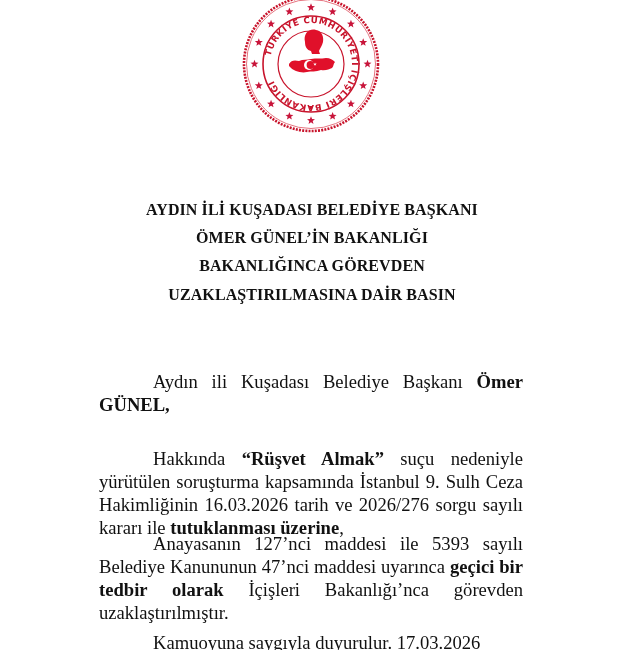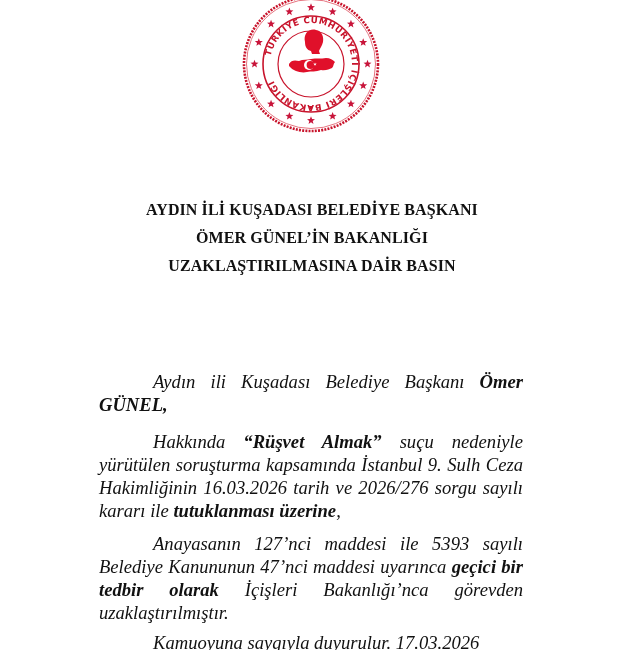--- a/index.html
+++ b/index.html
@@ -35,29 +35,28 @@
     }
     .title div { white-space: nowrap; }
     .body-text {
       position: absolute;
       left: 99px;
       width: 424px;
       font-size: 18.6px;
       line-height: 23px;
       text-align: justify;
       text-align-last: auto;
-      font-style: italic;
     }
     .body-text p {
       margin: 0;
       text-indent: 54px;
       text-align: justify;
     }
     .p1 { top: 370px; }
-    .p2 { top: 430px; }
+    .p2 { top: 447px; }
     .p3 { top: 532px; }
     .p4 { top: 631px; }
     .p4 p { text-indent: 54px; text-align: left; }
     b { font-weight: bold; }
   </style>
 </head>
 <body>
 
 <div class="logo">
   <svg viewBox="0 0 140 140" width="140" height="140">
@@ -103,20 +102,21 @@
     <circle cx="69.6" cy="71" r="4" fill="#e0102a"></circle>
     <polygon points="74,71 75.2,71.6 74.7,70.3 75.9,69.6 74.5,69.7 74,68.5 73.6,69.7 72.2,69.6 73.3,70.4 72.9,71.6" fill="#ffffff"></polygon>
 
     <circle cx="70" cy="114" r="1.3" fill="#c8142c"></circle>
   </svg>
 </div>
 
 <div class="title">
   <div>AYDIN İLİ KUŞADASI BELEDİYE BAŞKANI</div>
   <div>ÖMER GÜNEL’İN BAKANLIĞI</div>
+  <div>BAKANLIĞINCA GÖREVDEN</div>
   <div>UZAKLAŞTIRILMASINA DAİR BASIN</div>
 </div>
 
 <div class="body-text p1">
   <p><span>Aydın ili Kuşadası Belediye Başkanı </span><b>Ömer GÜNEL,</b></p>
 </div>
 
 <div class="body-text p2">
   <p><span>Hakkında </span><b>“Rüşvet Almak”</b><span> suçu nedeniyle yürütülen soruşturma kapsamında İstanbul 9. Sulh Ceza Hakimliğinin 16.03.2026 tarih ve 2026/276 sorgu sayılı kararı ile </span><b>tutuklanması üzerine</b><span>,</span></p>
 </div>

